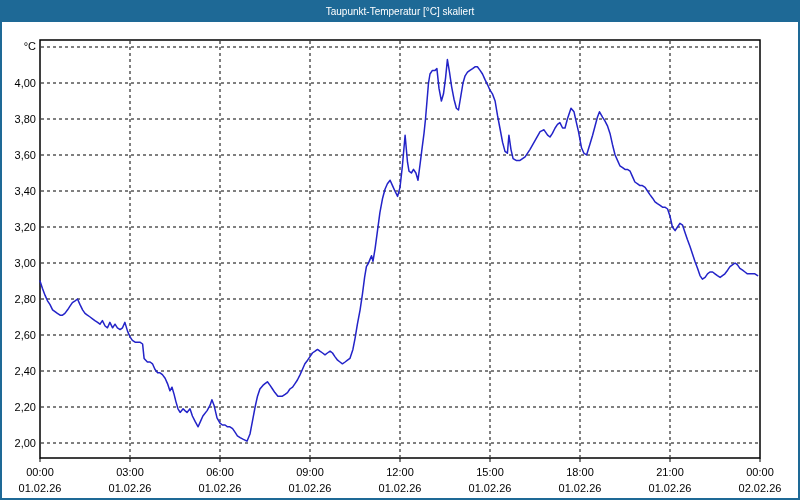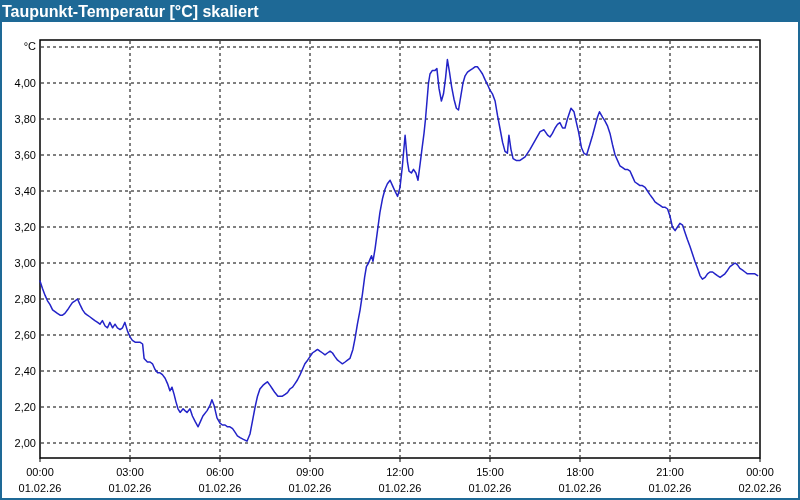--- a/index.html
+++ b/index.html
@@ -1,20 +1,20 @@
 <!DOCTYPE html>
 <html><head>
 <meta charset="utf-8">
 <style>
   html,body{margin:0;padding:0;}
   body{width:800px;height:500px;position:relative;background:#ffffff;
        font-family:"Liberation Sans",sans-serif;overflow:hidden;}
   .window{position:absolute;inset:0;box-sizing:border-box;border:2px solid #1E6996;background:#ffffff;}
   .titlebar{position:absolute;top:0;left:0;right:0;height:20px;background:#1E6996;
-            color:#ffffff;font-size:16px;font-weight:bold;line-height:20px;}
+            color:#ffffff;font-size:10px;font-weight:normal;text-align:center;line-height:20px;}
   .chart-svg{position:absolute;top:20px;left:0;width:796px;height:476px;display:block;background:#ffffff;}
   .chart-svg text{font-family:"Liberation Sans",sans-serif;fill:#000000;}
 </style>
 </head>
 <body>
 
 <div class="window" style="border-color: rgb(30, 105, 150);">
   <div class="titlebar" style="background: rgb(30, 105, 150);">
     <span>Taupunkt-Temperatur [°C] skaliert</span>
   </div>

